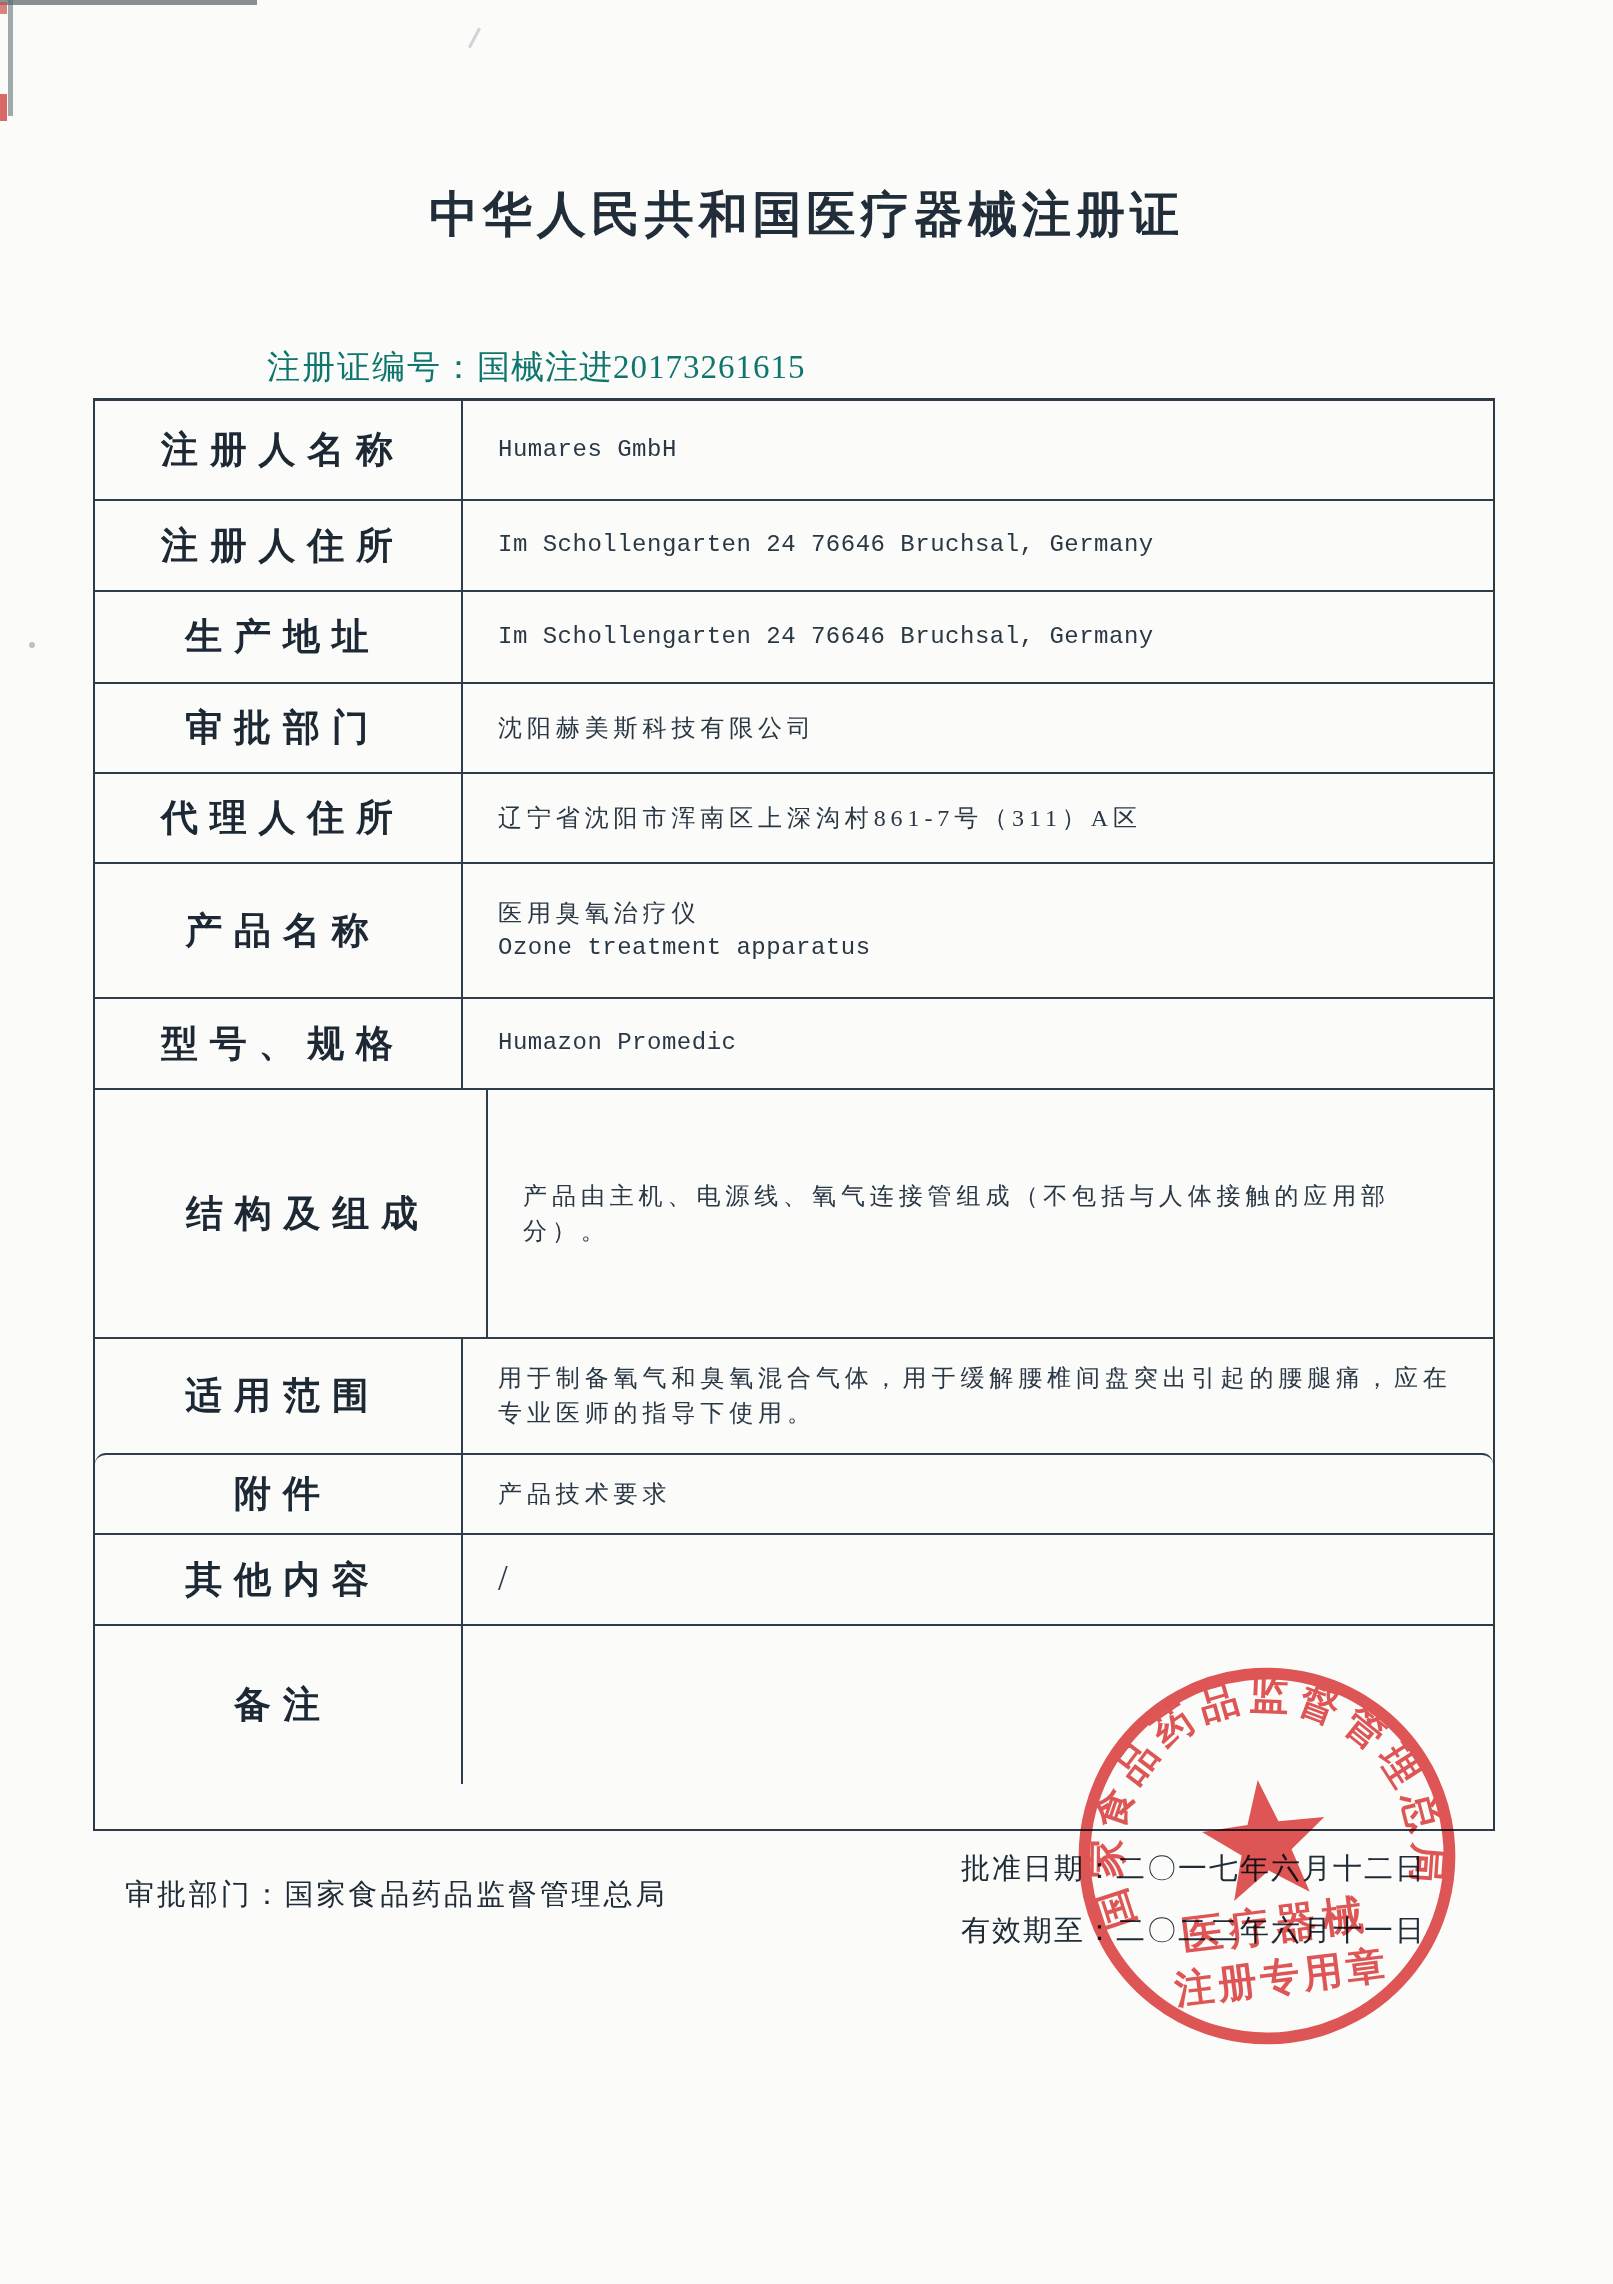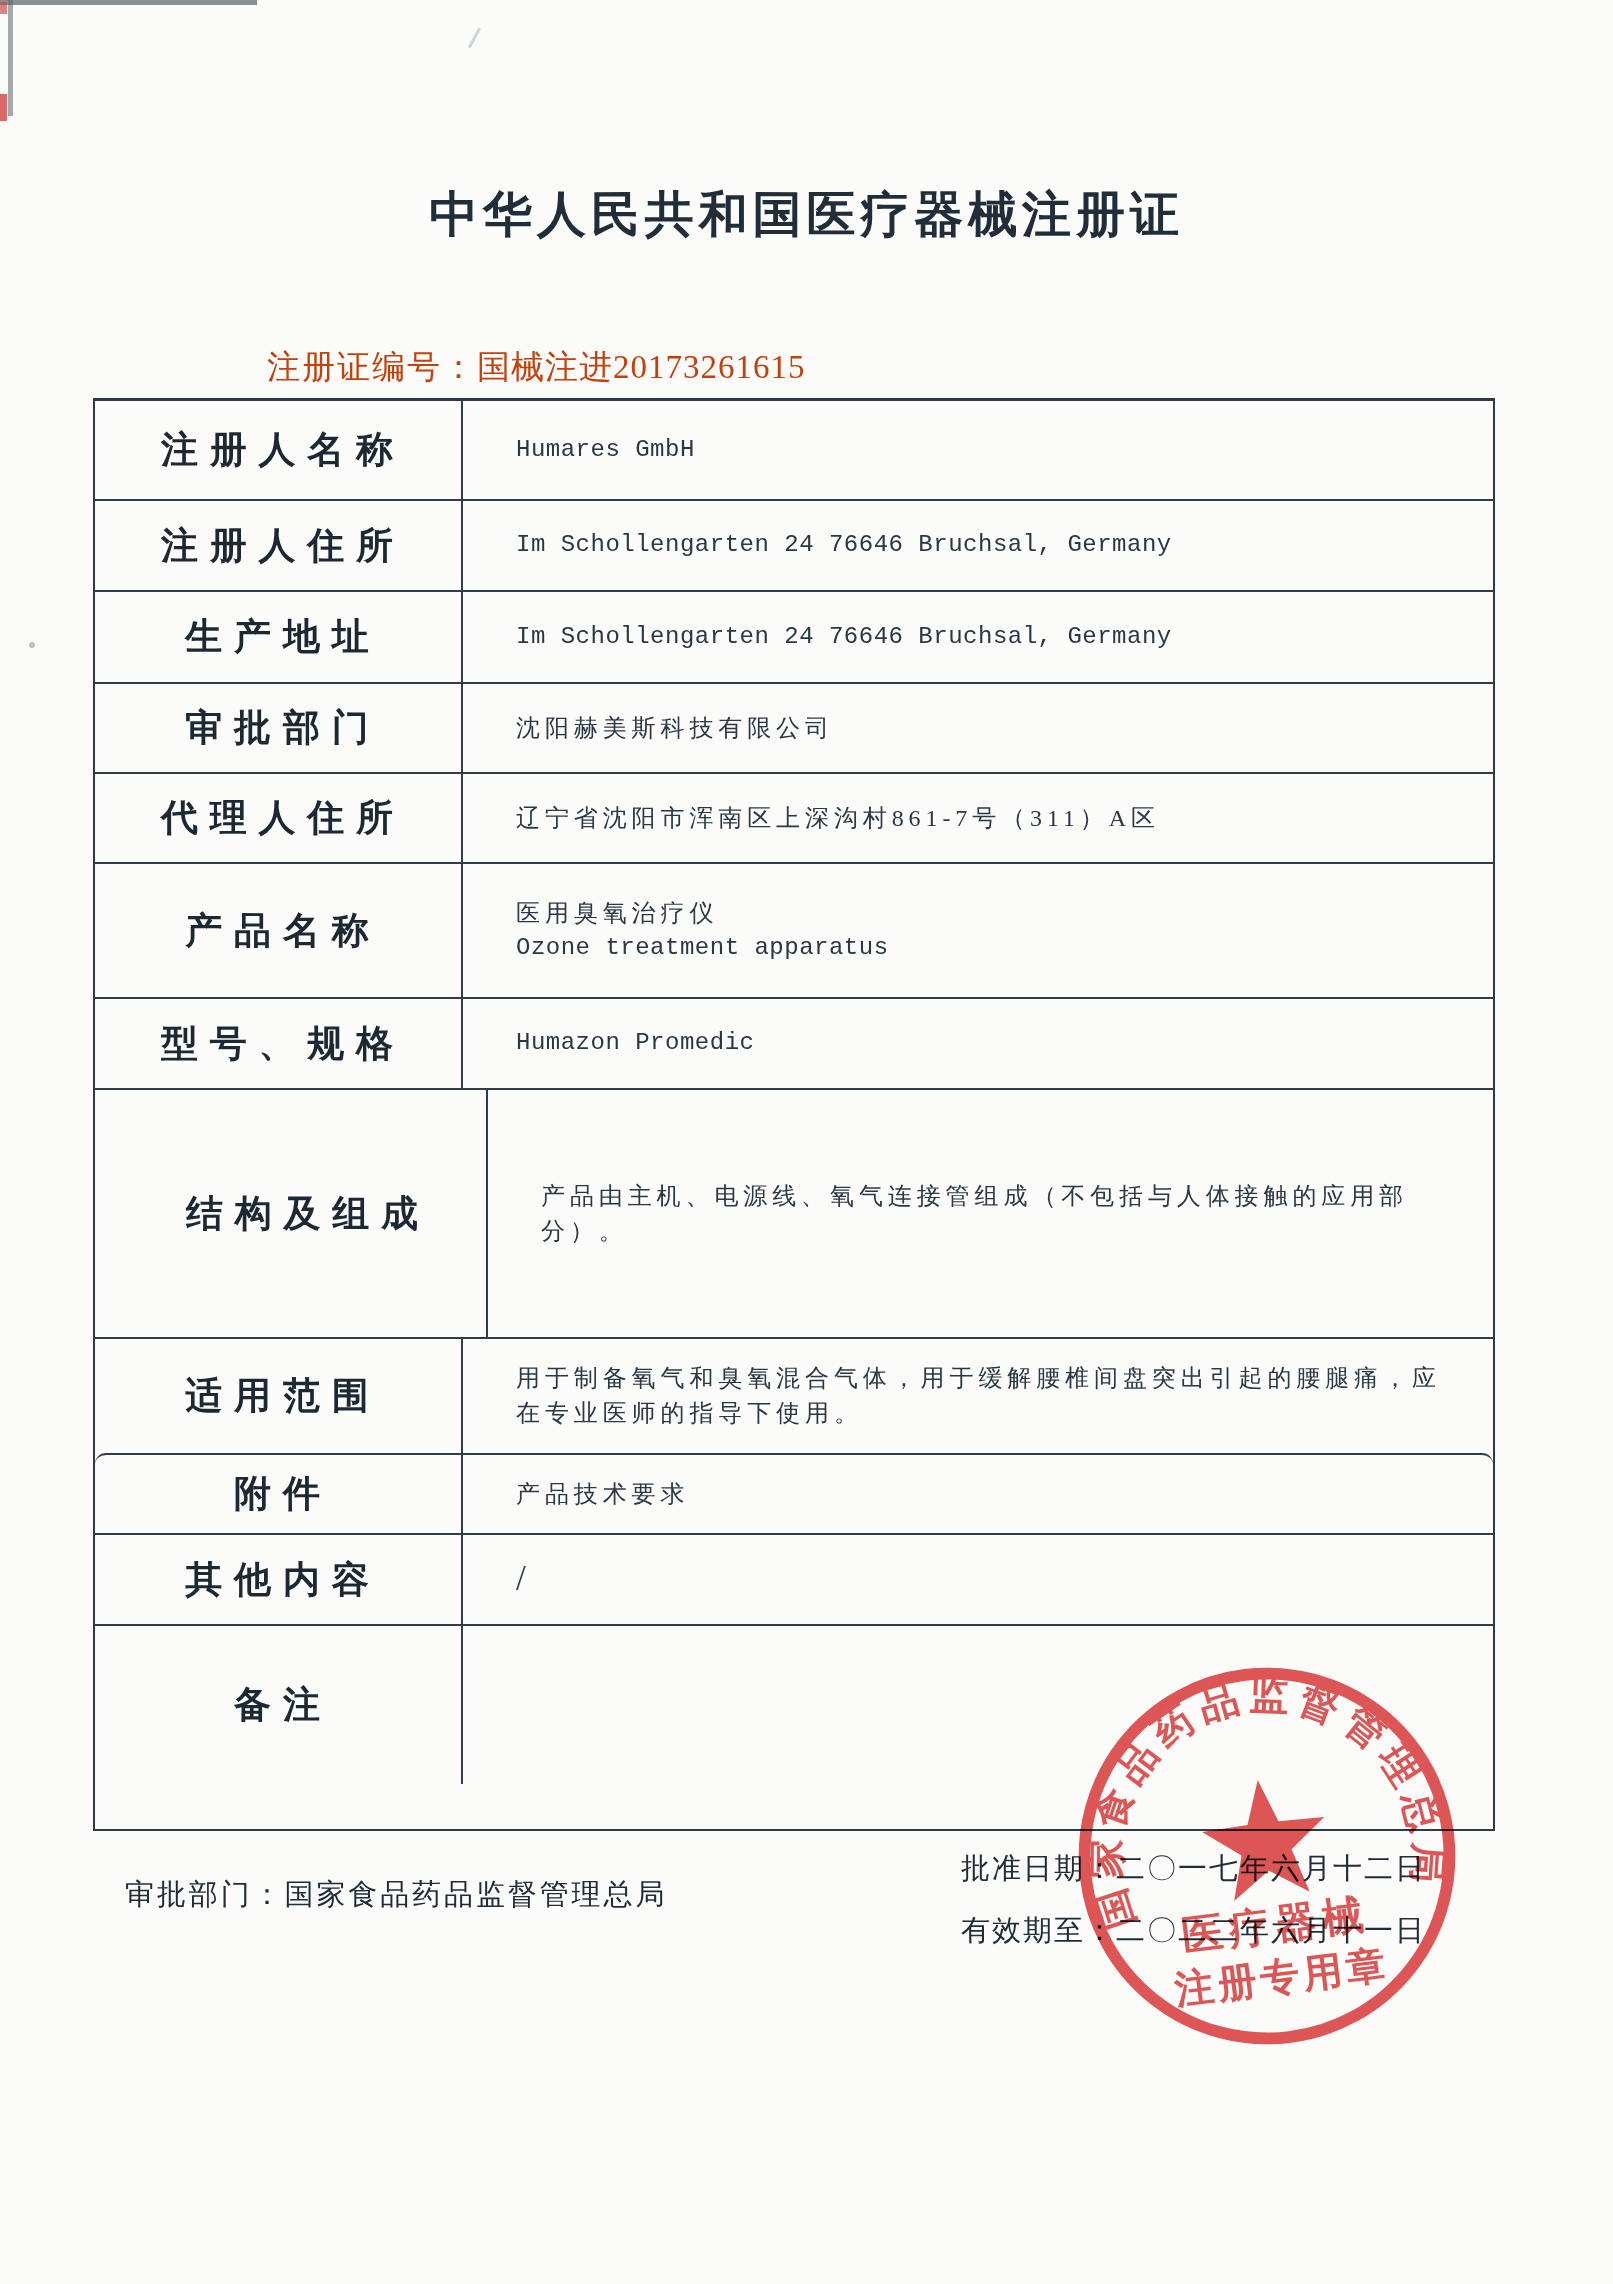--- a/index.html
+++ b/index.html
@@ -25,35 +25,35 @@
   .doc-title{
     position:absolute;left:0;top:182px;width:100%;
     text-align:center;
     font-family:"Liberation Sans", sans-serif;
     font-weight:bold;
     font-size:49px;letter-spacing:4.9px;
     color:#212e3a;
   }
   .regline{
     position:absolute;left:267px;top:345px;
-    font-size:33px;letter-spacing:2px;color:#c2410c;
+    font-size:33px;letter-spacing:2px;color:#0f766e;
   }
   .regline .num{letter-spacing:1px;}
 
   
   .cert-table{
     position:absolute;left:93px;top:398px;
     width:1402px;height:1433px;
     box-sizing:border-box;
     border:2.9px solid #2c3b47;
     border-top-width:3.9px;
     display:flex;flex-direction:column;
     background:transparent;
   }
-  .row{display:flex;box-sizing:border-box;border-top:2.5px solid #2e3d49;gap:18px;}
+  .row{display:flex;box-sizing:border-box;border-top:2.5px solid #2e3d49;}
   .row:first-child{border-top:none;}
   .cell{box-sizing:border-box;display:flex;flex-direction:column;justify-content:center;}
   .lbl{
     width:368px;flex:0 0 368px;
     border-right:2.5px solid #2e3d49;
     align-items:center;text-align:center;
     font-weight:bold;font-size:37px;letter-spacing:11.8px;
     color:#1c2833;
     padding-left:9.8px; 
   }

